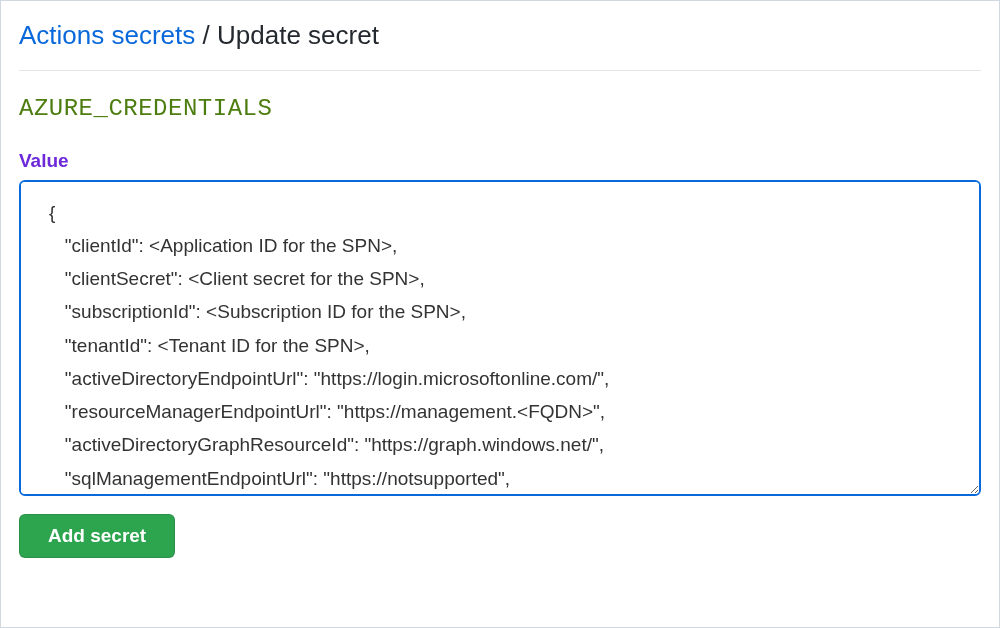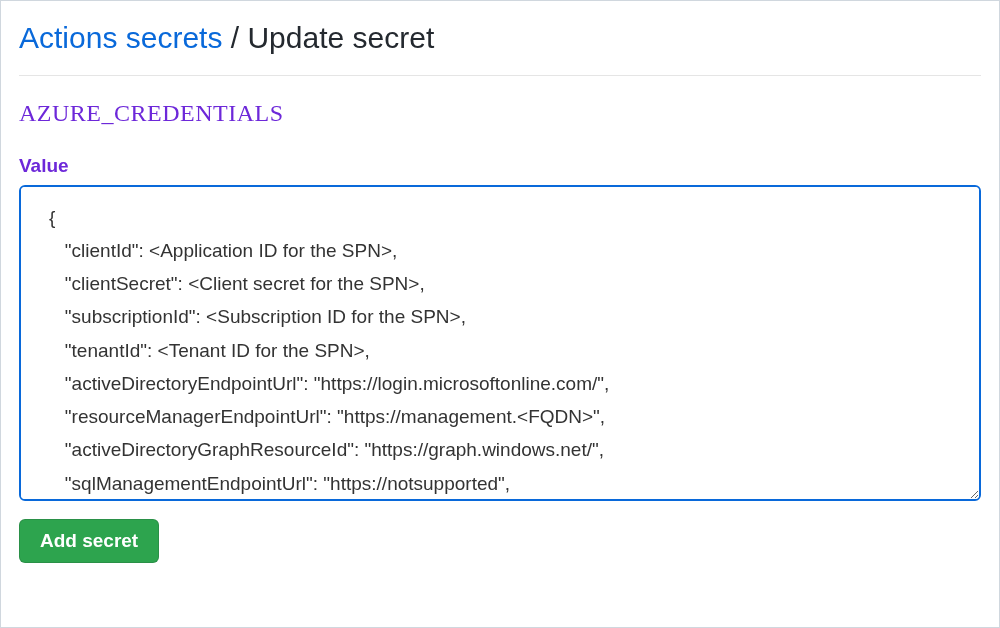--- a/index.html
+++ b/index.html
@@ -10,43 +10,43 @@
     body {
       font-family: -apple-system, BlinkMacSystemFont, "Segoe UI", Helvetica, Arial, sans-serif;
       background: #ffffff;
       width: 1000px;
       height: 628px;
       border: 1px solid #d0d7de;
       padding: 18px;
       color: #24292f;
     }
     .breadcrumb {
-      font-size: 30px;
+      font-size: 26px;
       font-weight: 400;
       line-height: 1.25;
       padding-bottom: 18px;
       border-bottom: 1px solid #e5e5e5;
     }
     .breadcrumb-link {
       color: #0969da;
       text-decoration: none;
       cursor: pointer;
     }
     .breadcrumb-sep {
       color: #24292f;
       font-weight: 400;
     }
     .breadcrumb-current {
       color: #24292f;
       font-weight: 400;
     }
     .secret-name {
-      font-family: Liberation Serif, serif;
+      font-family: Liberation Mono, monospace;
       font-size: 24px;
-      color: #6d28d9;
+      color: #4d7c0f;
       font-weight: 400;
       margin-top: 24px;
       margin-bottom: 28px;
       letter-spacing: 0.5px;
     }
     .field-label {
       font-size: 19px;
       font-weight: 600;
       color: #6d28d9;
       margin-bottom: 8px;
@@ -65,21 +65,21 @@
       color: #333333;
       background: #ffffff;
       border: 2px solid #0969da;
       border-radius: 6px;
       resize: both;
       overflow-y: scroll;
       outline: none;
     }
     .add-button {
       margin-top: 14px;
-      padding: 10px 20px;
+      padding: 10px 28px;
       font-size: 19px;
       font-weight: 600;
       color: #ffffff;
       background: #2da44e;
       border: 1px solid rgba(27,31,36,0.15);
       border-radius: 6px;
       cursor: pointer;
     }
   </style>
 </head>

